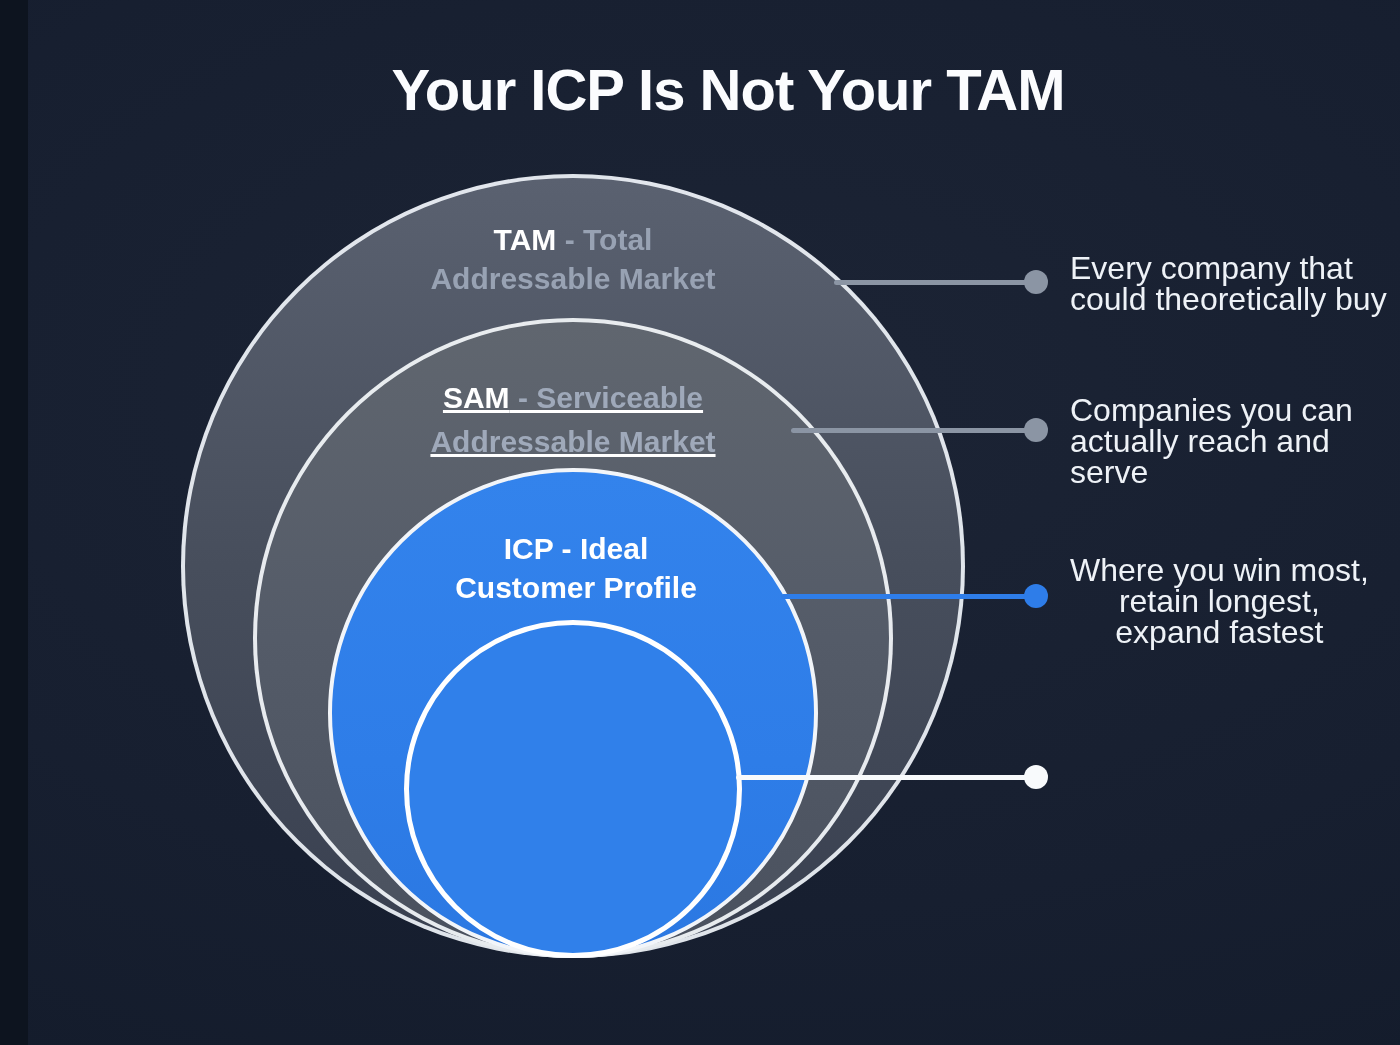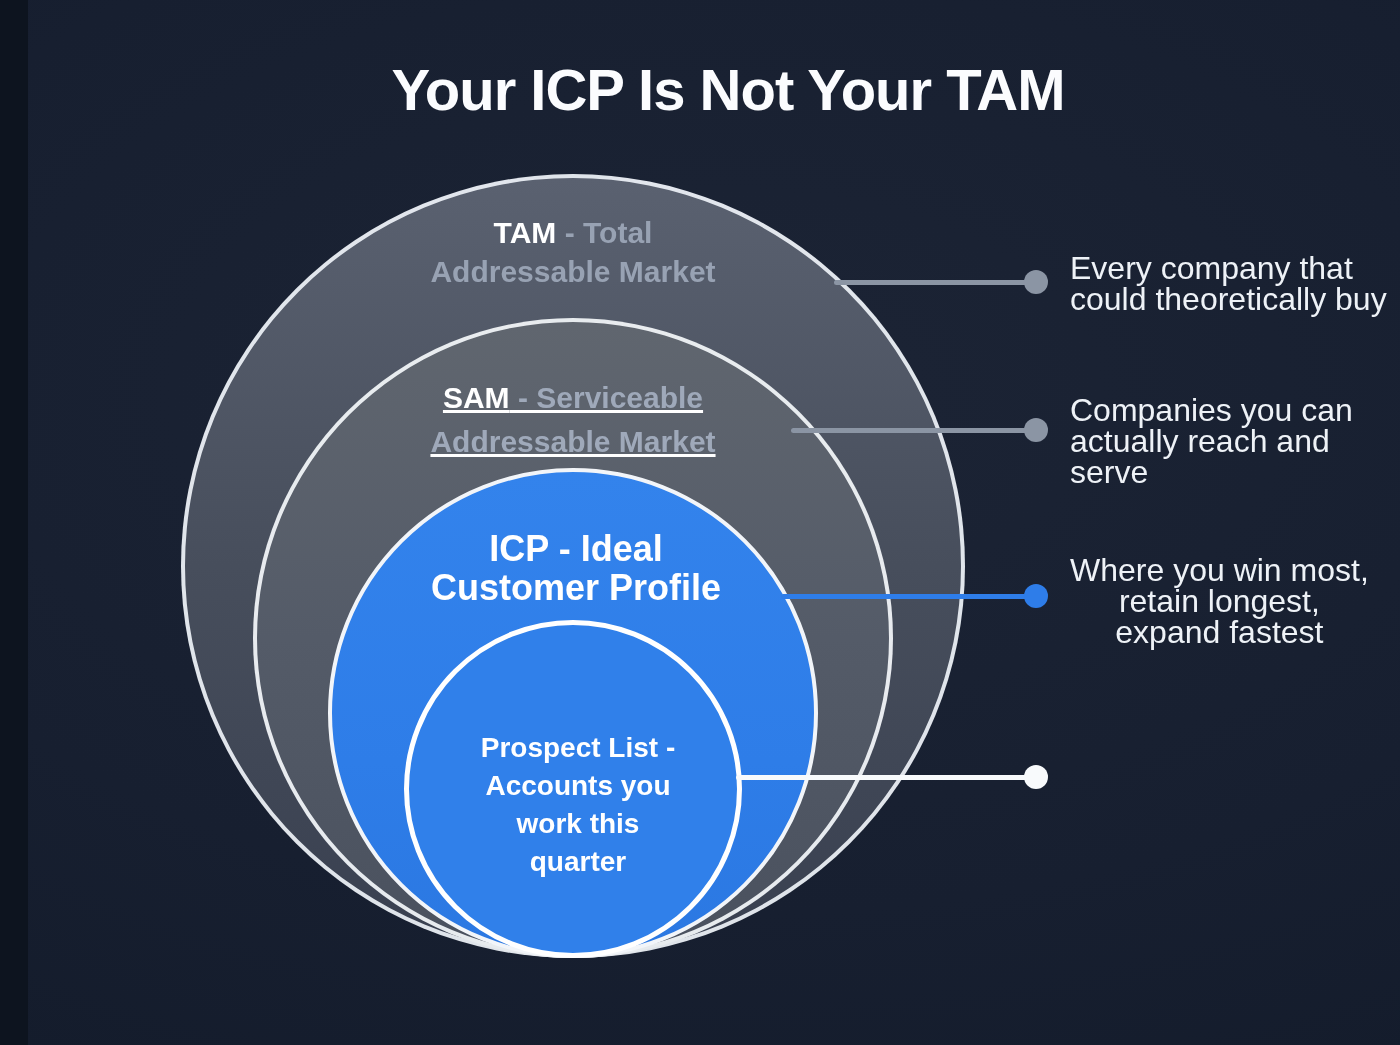--- a/index.html
+++ b/index.html
@@ -37,24 +37,24 @@
     left:376px;top:620px;width:338px;height:338px;
     border:5px solid #ffffff;
     background:#3080ea;
   }
   .ring-label{
     position:absolute;text-align:center;font-weight:700;
     color:#ffffff;z-index:6;
   }
   .ring-label .strong{white-space:pre-line;color:#ffffff;}
   .ring-label .muted{white-space:pre-line;color:#98a2b3;}
-  .label-tam{left:375px;top:213px;width:340px;font-size:30px;line-height:39px;}
+  .label-tam{left:375px;top:220px;width:340px;font-size:30px;line-height:39px;}
   .label-sam{left:375px;top:376px;width:340px;font-size:30px;line-height:44px;text-decoration:underline;}
   .label-sam .muted{color:#9fa9ba;}
-  .label-icp{left:378px;top:529px;width:340px;font-size:36px;line-height:39px;}
+  .label-icp{left:378px;top:529px;width:340px;font-size:30px;line-height:39px;}
   .label-prospect{left:400px;top:729px;width:300px;font-size:28px;line-height:38px;}
   .callout-line{position:absolute;height:5px;border-radius:3px;z-index:8;}
   .callout-dot{position:absolute;width:24px;height:24px;border-radius:50%;z-index:9;}
   .callout-text{
     position:absolute;left:1042px;z-index:9;
     font-size:32px;line-height:31px;font-weight:400;
     color:#eef2f7;white-space:pre-line;
   }
   .line-1{left:806px;top:280px;width:202px;}
   .dot-1{left:996px;top:270px;}
@@ -83,24 +83,20 @@
 
   <div class="ring-label label-tam"><span class="strong">TAM</span><span class="muted"> - Total
 Addressable Market</span></div>
 
   <div class="ring-label label-sam"><span class="strong">SAM</span><span class="muted"> - Serviceable
 Addressable Market</span></div>
 
   <div class="ring-label label-icp"><span class="strong">ICP - Ideal
 Customer Profile</span></div>
 
-  <div class="ring-label label-prospect"><span class="strong">Prospect List -
-Accounts you
-work this
-quarter</span></div>
 
   <div class="callout-line line-1" style="background: rgb(139, 149, 164);"></div>
   <div class="callout-dot dot-1" style="background: rgb(139, 149, 164);"></div>
   <div class="callout-text text-1">Every company that
 could theoretically buy</div>
 
   <div class="callout-line line-2" style="background: rgb(139, 149, 164);"></div>
   <div class="callout-dot dot-2" style="background: rgb(139, 149, 164);"></div>
   <div class="callout-text text-2">Companies you can
 actually reach and

